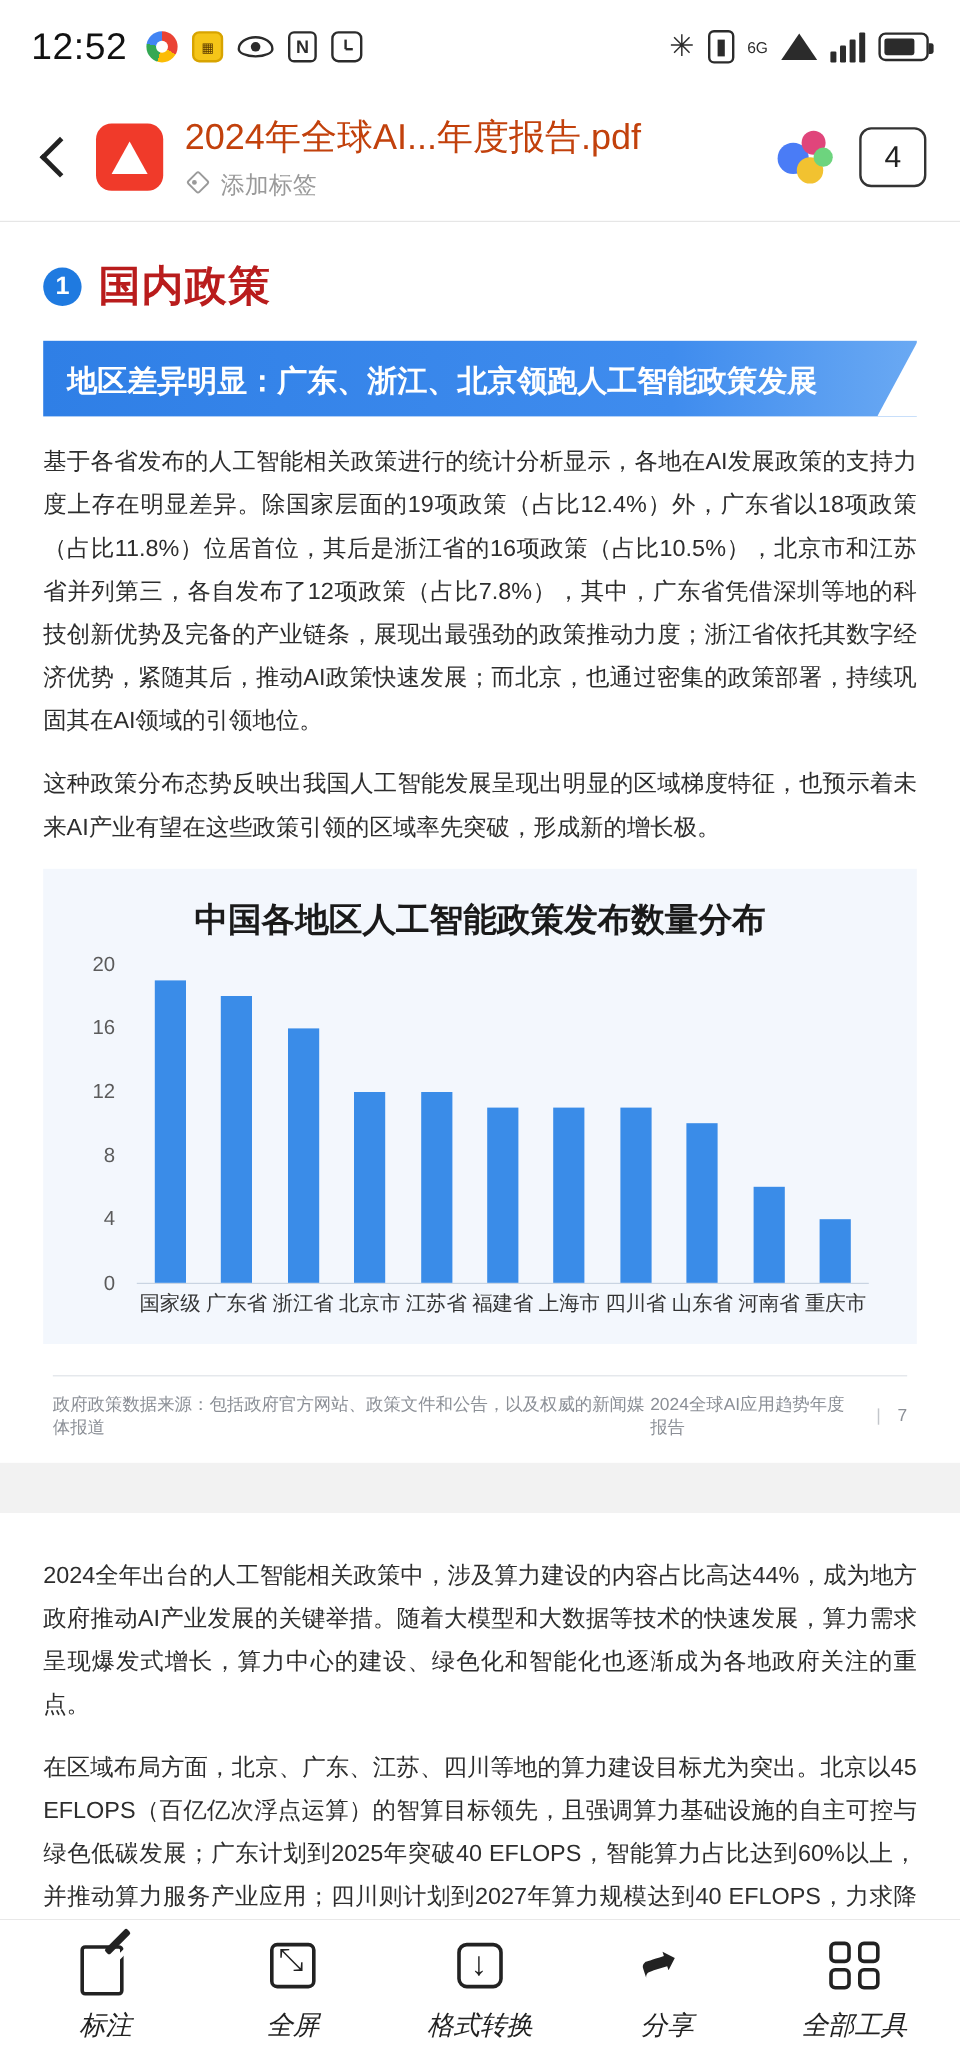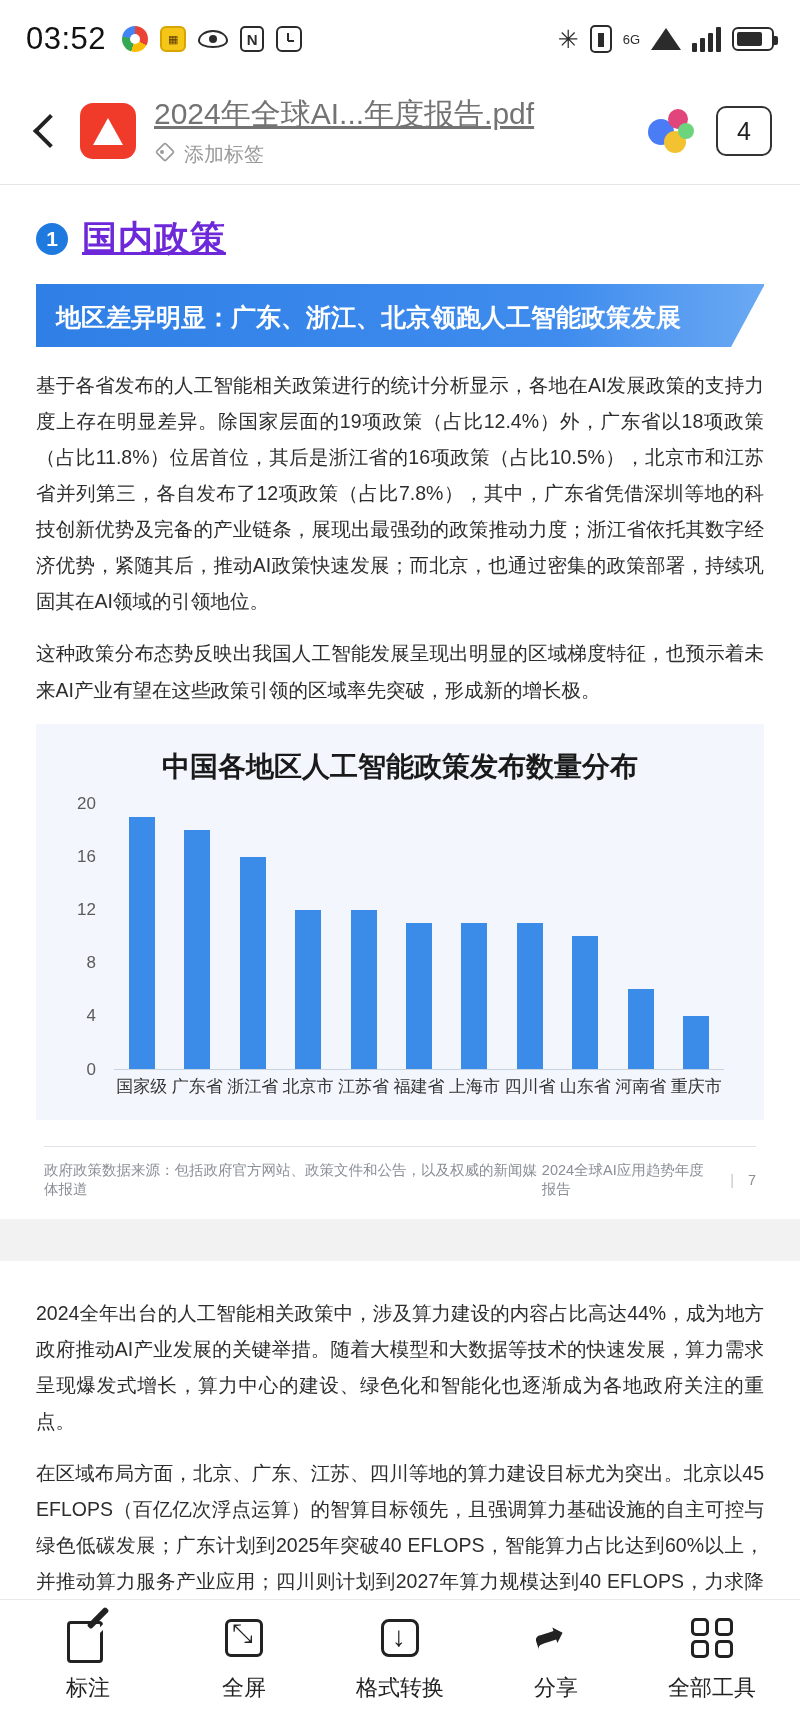--- a/index.html
+++ b/index.html
@@ -124,21 +124,21 @@
   .file-icon {
     width: 56px; height: 56px; border-radius: 13px; background: #f03a2a;
     display:flex; align-items:center; justify-content:center; flex: 0 0 auto;
   }
   .file-icon .tri {
     width: 0; height: 0; border-left: 15px solid transparent; border-right: 15px solid transparent;
     border-bottom: 27px solid #fff; position: relative;
   }
   .titlewrap { flex: 1 1 auto; min-width: 0; }
   .doc-title {
-    font-size: 30px; color: #737373; font-weight: 400; white-space: nowrap; overflow: hidden; text-overflow: ellipsis; text-decoration: underline;
+    font-size: 30px; color: #c2410c; font-weight: 400; white-space: nowrap; overflow: hidden; text-overflow: ellipsis;
   }
   .tagrow { display: flex; align-items: flex-start; gap: 8px; margin-top: 6px; }
   .tag-icon {
     width: 22px; height: 22px; position: relative; flex: 0 0 auto;
   }
   .tag-icon::before {
     content:""; position:absolute; inset: 2px 2px 2px 2px;
     border: 2px solid #9a9a9a; border-radius: 3px; transform: rotate(45deg) scale(.8);
   }
   .tag-icon::after {
@@ -168,21 +168,21 @@
     background: #fff;
     padding: 22px 36px 10px 36px;
   }
   .sec-head {
     display: flex; align-items: center; gap: 14px; margin: 8px 0 22px 0;
   }
   .sec-num {
     width: 32px; height: 32px; border-radius: 50%; background: #1f7ae0; color: #fff;
     font-size: 21px; display: flex; align-items: center; justify-content: center; font-weight: 700;
   }
-  .sec-title { font-size: 35px; font-weight: 700; color: #6d28d9; letter-spacing: 1px; text-decoration: underline; }
+  .sec-title { font-size: 35px; font-weight: 700; color: #b91c1c; letter-spacing: 1px; }
 
   .banner {
     background: linear-gradient(90deg, #2f7fe6 0%, #3f8cee 72%, #6aa9f3 100%);
     color: #fff; font-size: 25px; font-weight: 700;
     padding: 17px 18px 13px 20px;
     margin-bottom: 20px;
     width: 100%;
     position: relative;
   }
   .banner::after {
@@ -238,21 +238,21 @@
   
   .toolbar {
     flex: 0 0 auto;
     height: 128px;
     border-top: 1px solid #e8e8e8;
     background: #fff;
     display: flex; align-items: center; justify-content: space-around;
     padding: 0 10px 10px 10px;
   }
   .tool { display: flex; flex-direction: column; align-items: center; gap: 12px; width: 150px; }
-  .tool .label { font-size: 22px; color: #222; }
+  .tool .label { font-size: 22px; color: #222; font-style: italic; }
   .tool .glyph { width: 46px; height: 46px; position: relative; }
 
   
   .ic-annotate::before {
     content:""; position:absolute; left: 2px; top: 6px; width: 30px; height: 36px;
     border: 3px solid #222; border-radius: 4px;
   }
   .ic-annotate::after {
     content:""; position:absolute; right: 0px; top: 0px; width: 26px; height: 6px;
     background:#222; transform: rotate(-45deg); border-radius: 2px;
@@ -285,21 +285,21 @@
   .ic-grid .g2 { right: 2px; top: 3px; }
   .ic-grid .g3 { left: 2px; bottom: 3px; }
   .ic-grid .g4 { right: 2px; bottom: 3px; border-radius: 5px; }
 </style>
 </head>
 <body>
 
 <div class="phone">
 
   <div class="statusbar">
-    <div class="status-time">03:52</div>
+    <div class="status-time">12:52</div>
     <div class="status-left-icons">
       <span class="sicon">
           <span class="chrome-dot"></span>
         </span>
       <span class="sicon badge-sq">▦</span>
       <span class="sicon">
           <span class="eye"></span>
         </span>
       <span class="sicon nfc-box">N</span>
       <span class="sicon">

